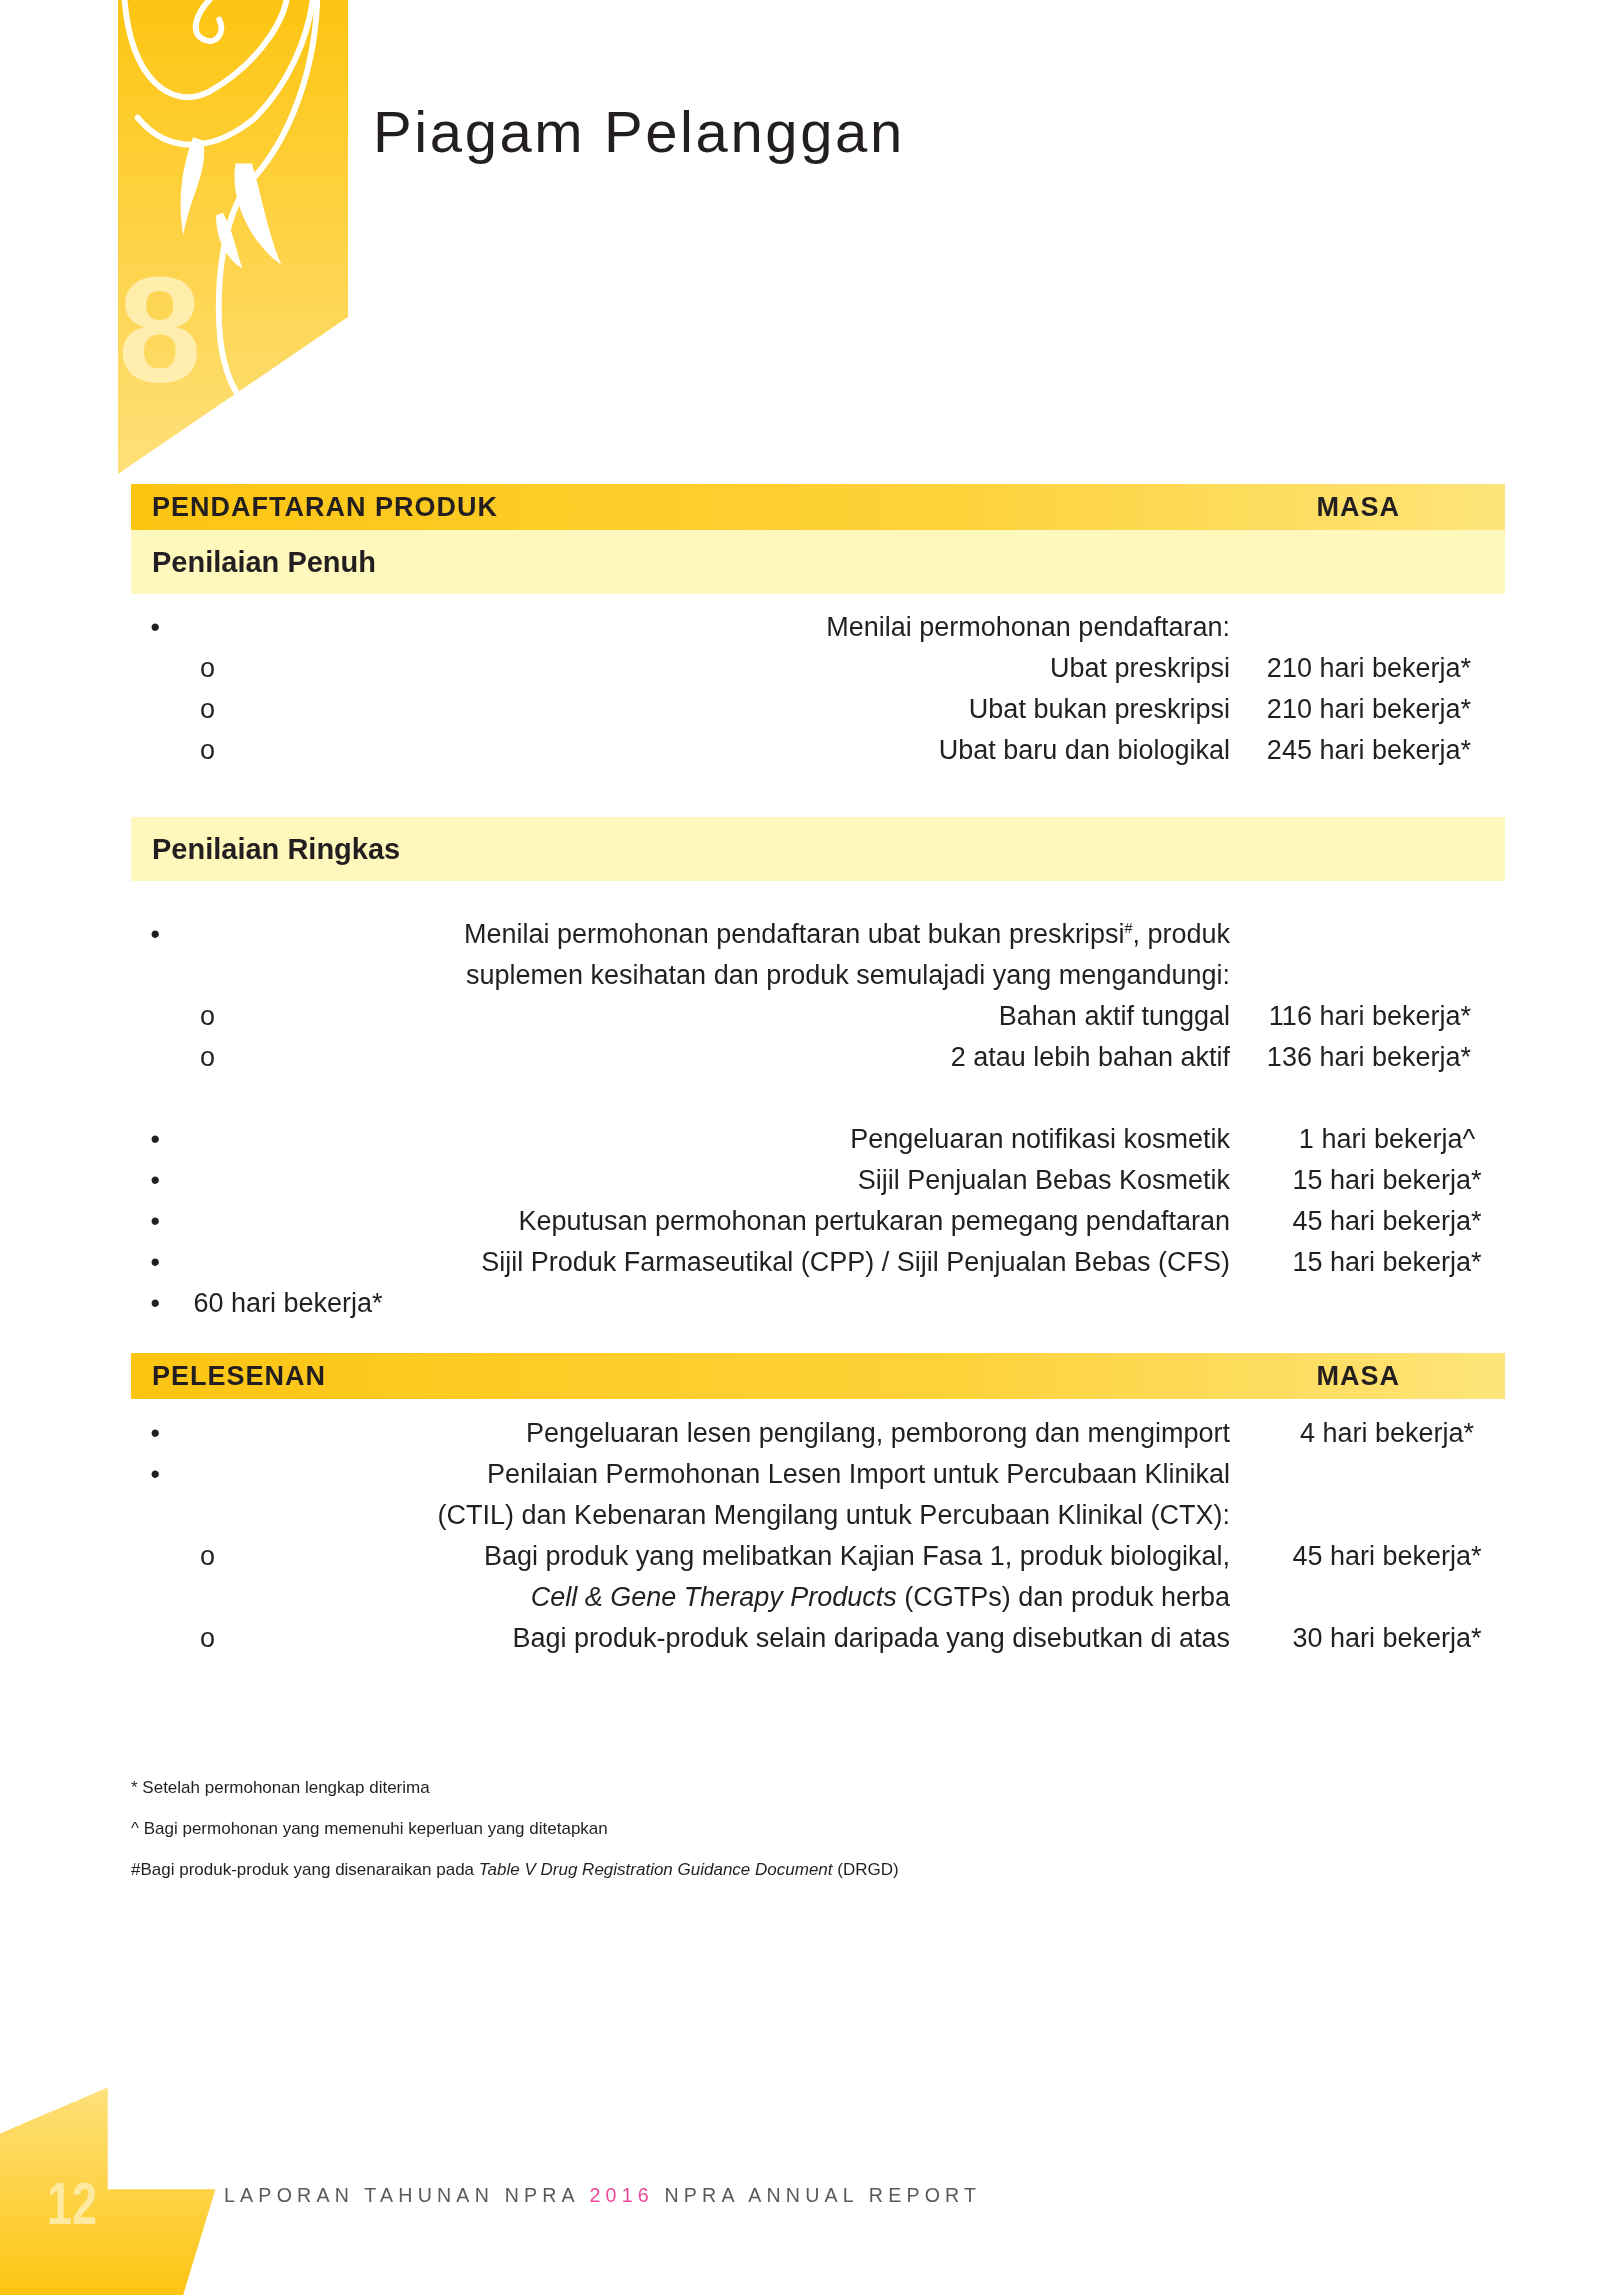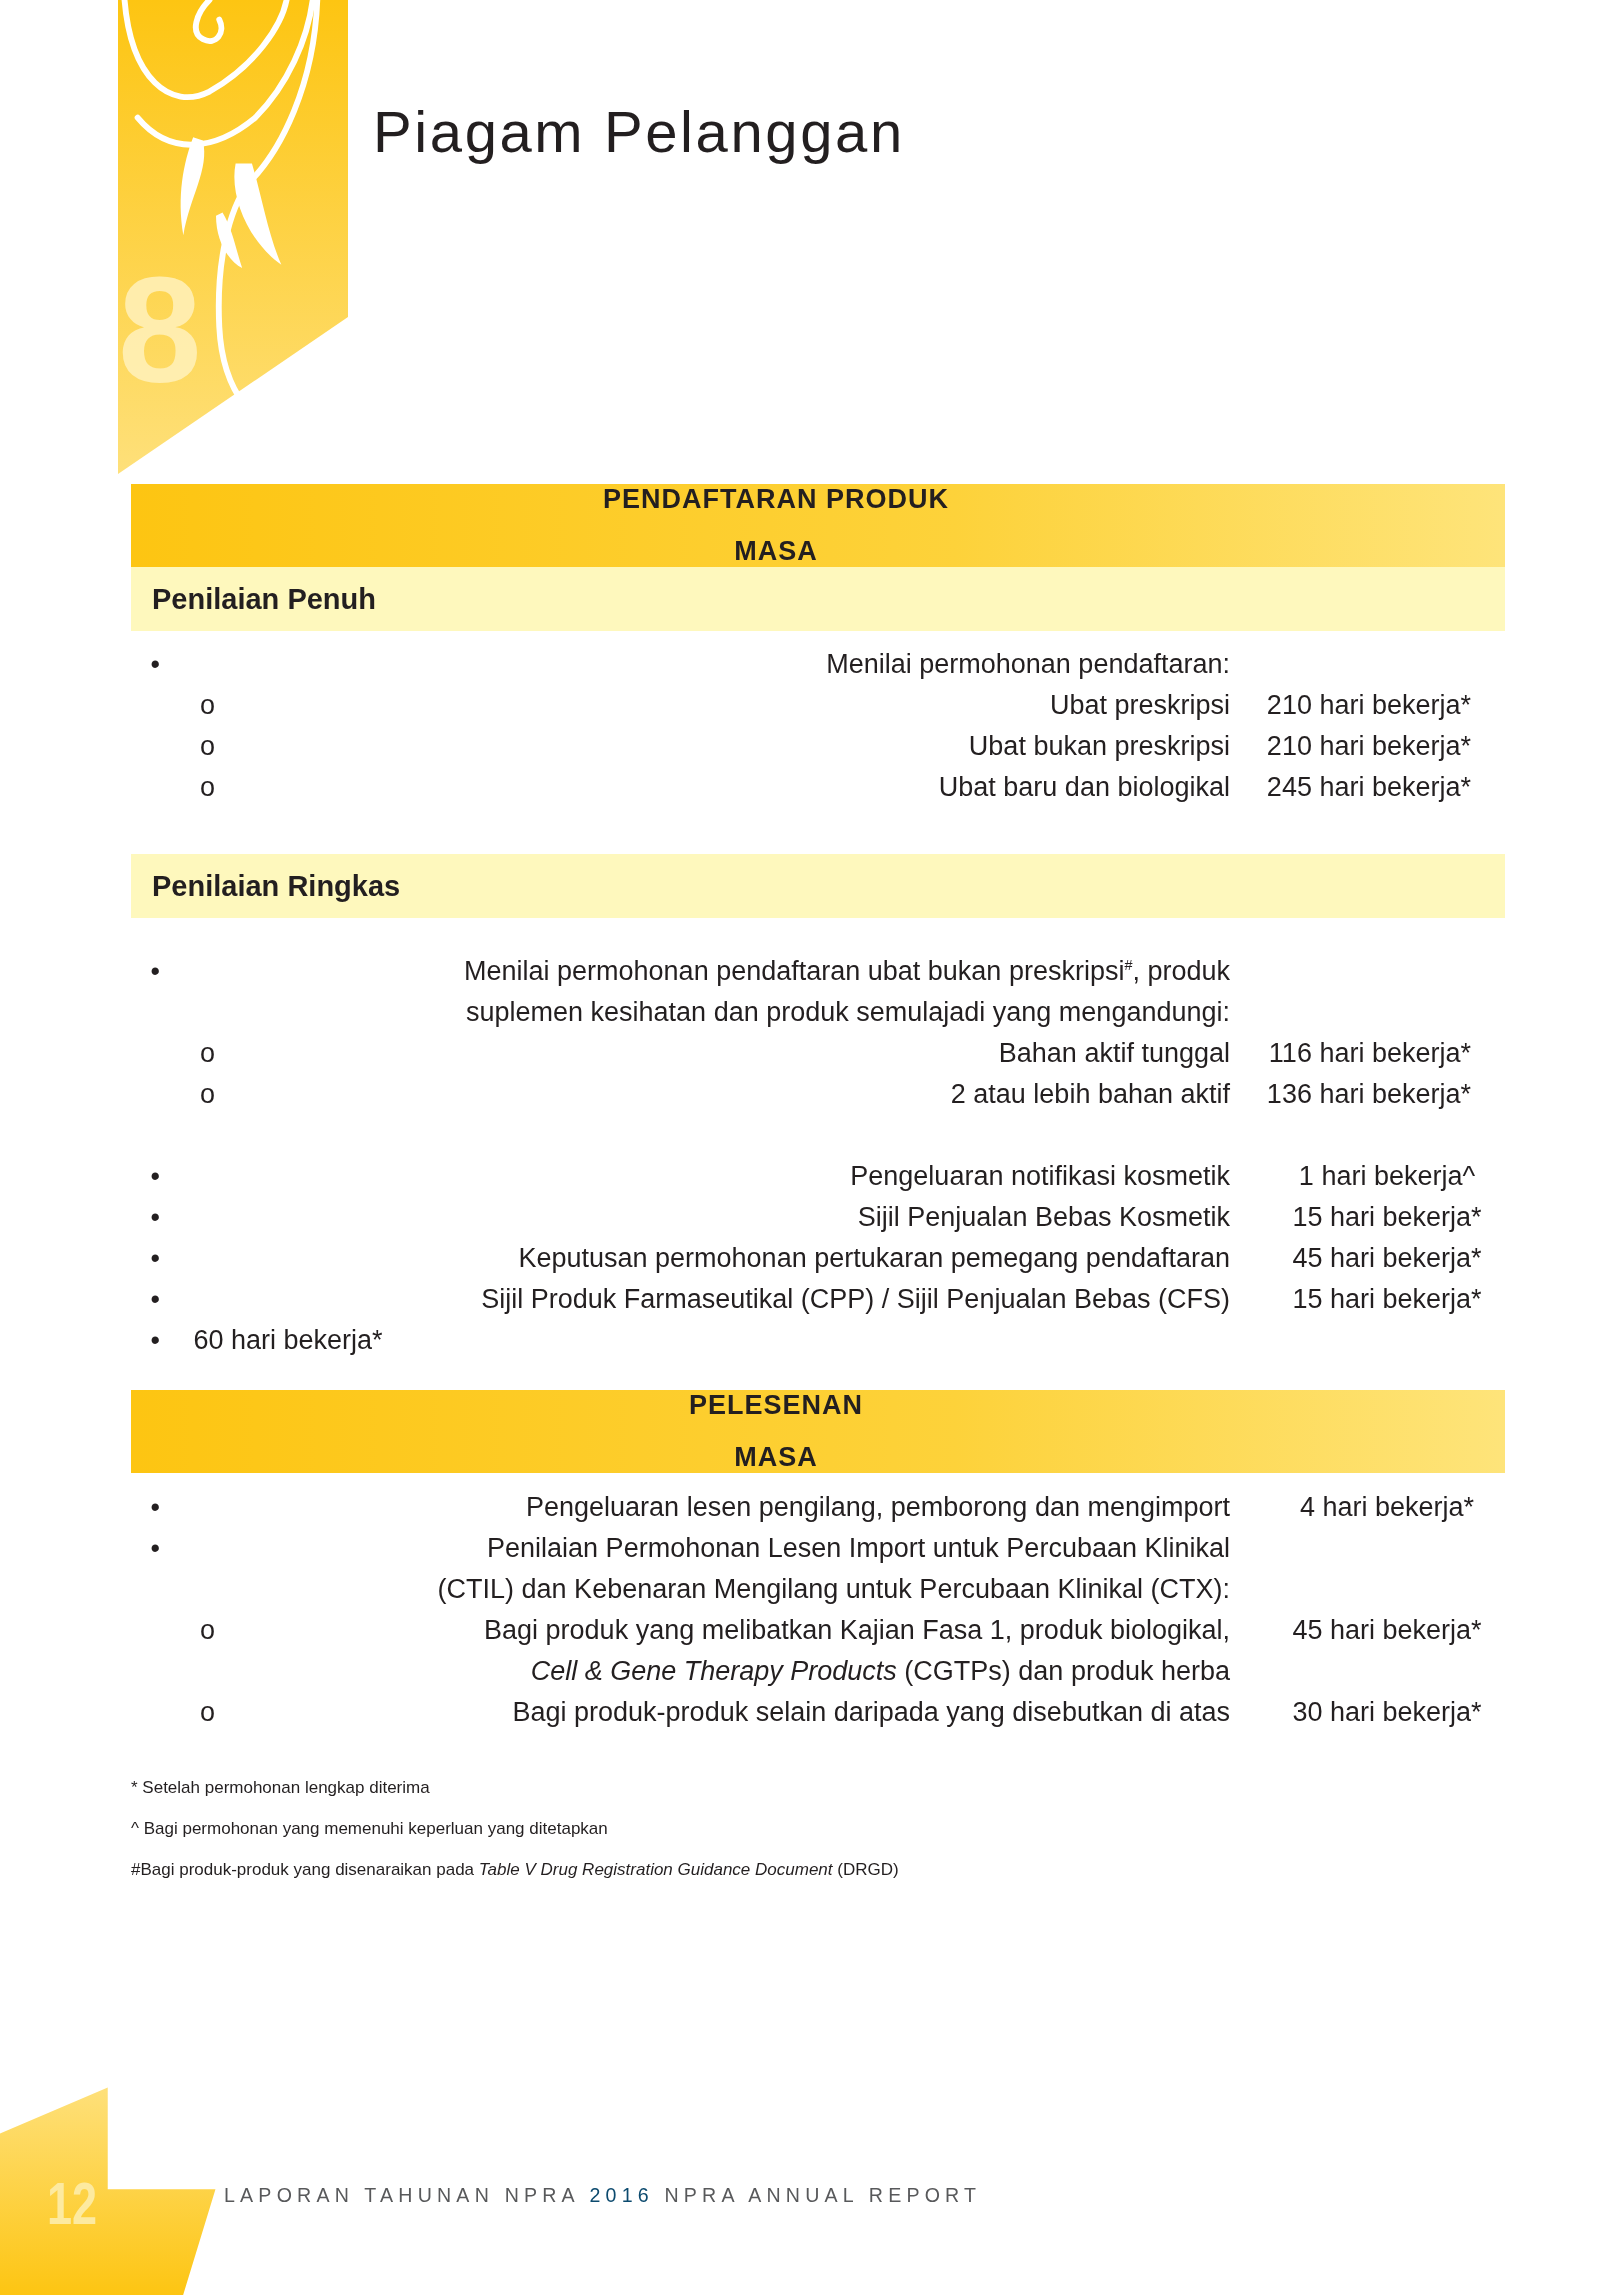--- a/index.html
+++ b/index.html
@@ -2,40 +2,40 @@
 <html style="font-size:10.5px"><head>
 <meta charset="utf-8">
 <style>
   html, body { margin:0; padding:0; background:#ffffff; }
   body { width:1623px; height:2295px; position:relative; overflow:hidden;
          font-family:"Liberation Sans", sans-serif; color:#231f20; }
   .banner { position:absolute; left:118px; top:0; width:230px; height:474px; }
   .chapter-title { position:absolute; left:373px; top:98px; font-size:58px; font-weight:300;
                    letter-spacing:2.6px; color:#231f20; font-family:"Liberation Sans", sans-serif; }
   .content { position:absolute; left:131px; top:484px; width:1374px; }
-  .section-head { height:83px; display:flex; align-items:center; justify-content:space-between;
+  .section-head { height:46px; display:flex; align-items:center; justify-content:space-between;
                   background:linear-gradient(90deg,#fdc512 0%,#fdd23a 60%,#fee47a 100%);
-                  font-size:27px; font-weight:bold; letter-spacing:1px; padding:0 105px 0 21px; box-sizing:border-box;flex-direction:column; }
+                  font-size:27px; font-weight:bold; letter-spacing:1px; padding:0 105px 0 21px; box-sizing:border-box; }
   .sub-head { height:64px; display:flex; align-items:center; background:#fef8bd;
               font-size:29px; font-weight:bold; padding:0 21px; box-sizing:border-box; }
   .list { font-size:27px; line-height:41px; padding:0; }
   .row { display:flex; align-items:flex-start; position:relative; }
   .marker { position:absolute; left:19.6px; width:26px; }
   .marker.sub { left:69px; }
   .text { flex:1;text-align:right; }
   .text.l1 { padding-left:69px; }
   .text.l2 { padding-left:118px; }
   .value { width:275px; text-align:right; padding-right:34px; box-sizing:border-box; white-space:nowrap; }
   .value.c { text-align:center; padding-right:0; padding-left:39px; }
   .sup { font-size:14.4px; vertical-align:super; line-height:0; }
   .footnotes { position:absolute; left:131px; top:1767px; font-size:17px; line-height:41px; color:#231f20; }
   .footer-tab { position:absolute; left:0; top:2081px; width:222px; height:215px; }
   .page-num { position:absolute; left:47px; top:2169px; font-size:60px; font-weight:bold; color:#fdeaa0; transform:scaleX(0.75); transform-origin:left; }
   .footer-text { position:absolute; left:224px; top:2184px; font-size:19.6px; letter-spacing:5.2px; color:#58595b; }
-  .footer-text .year { color:#0c4a6e; }
+  .footer-text .year { color:#ec4899; }
 </style>
 </head>
 <body>
 
 <svg class="banner" viewBox="0 0 352 725" preserveAspectRatio="none">
   <defs>
     <linearGradient id="bg1" x1="0" y1="0" x2="0" y2="1">
       <stop offset="0" stop-color="#fdc512"></stop>
       <stop offset="1" stop-color="#fee07a"></stop>
     </linearGradient>

